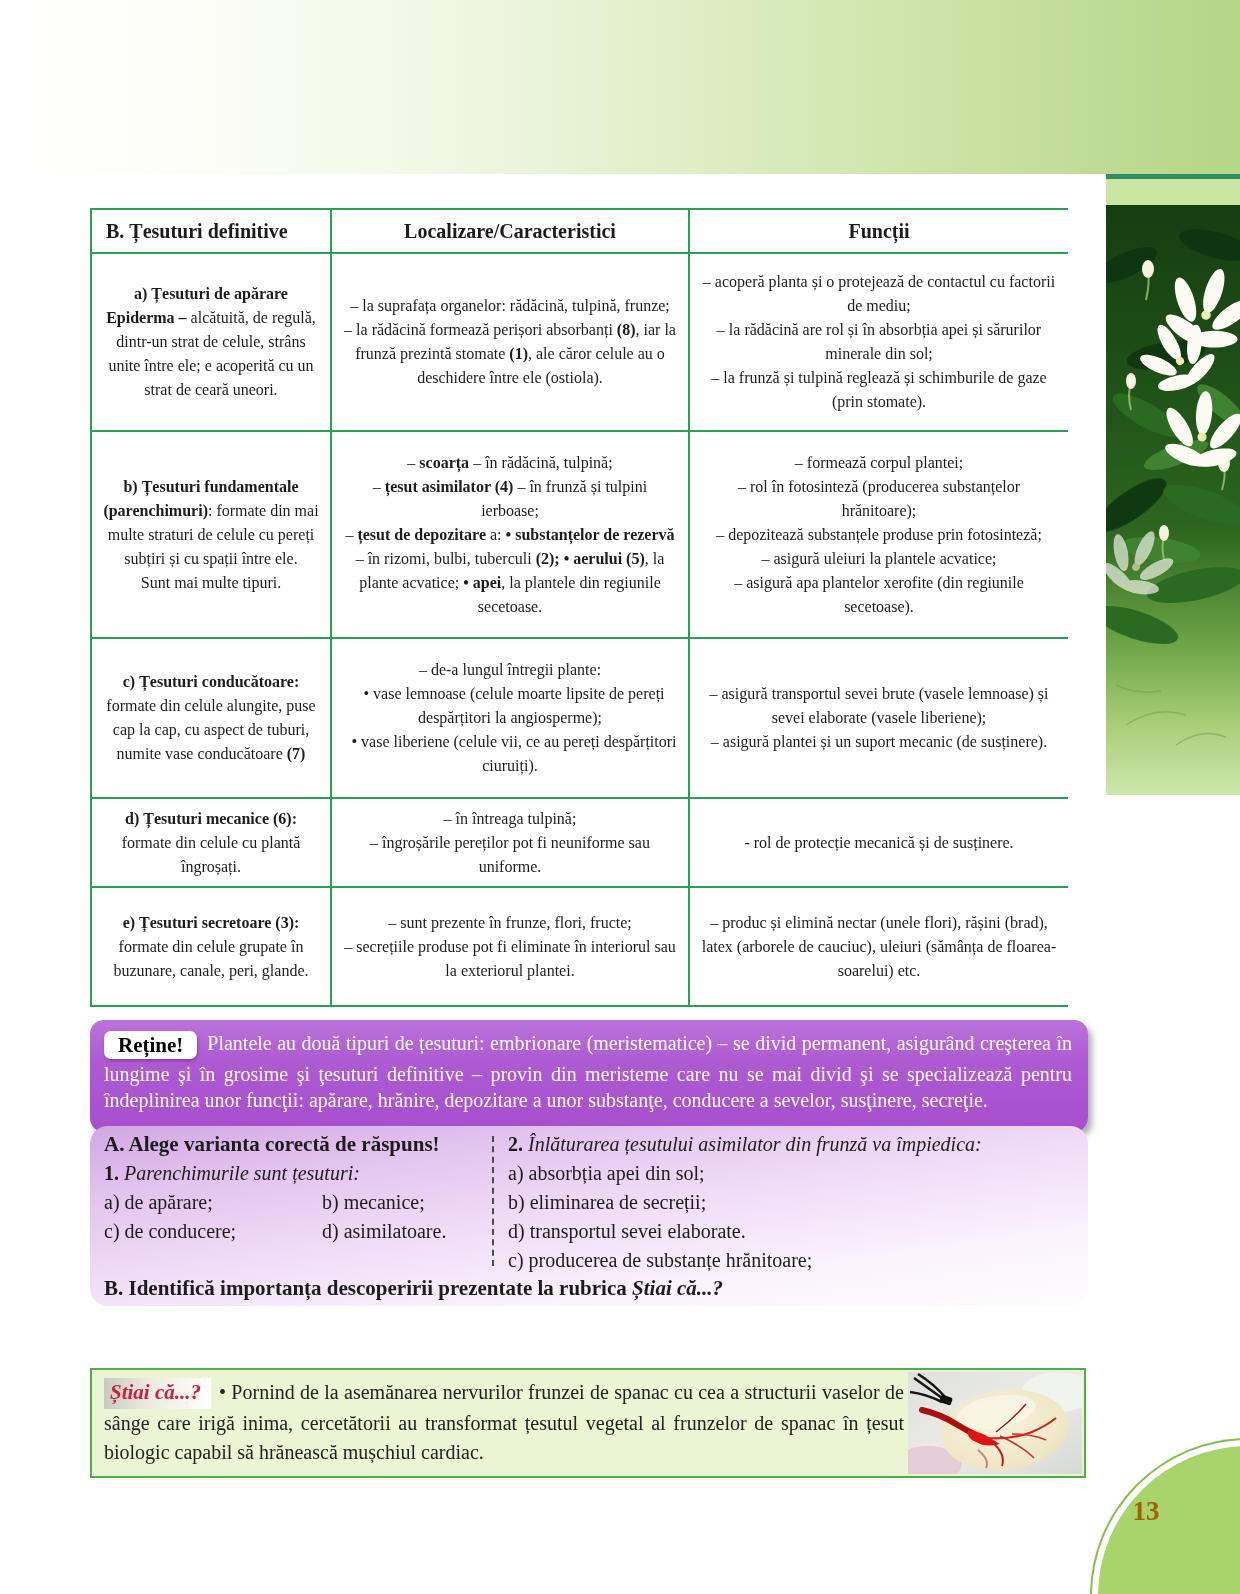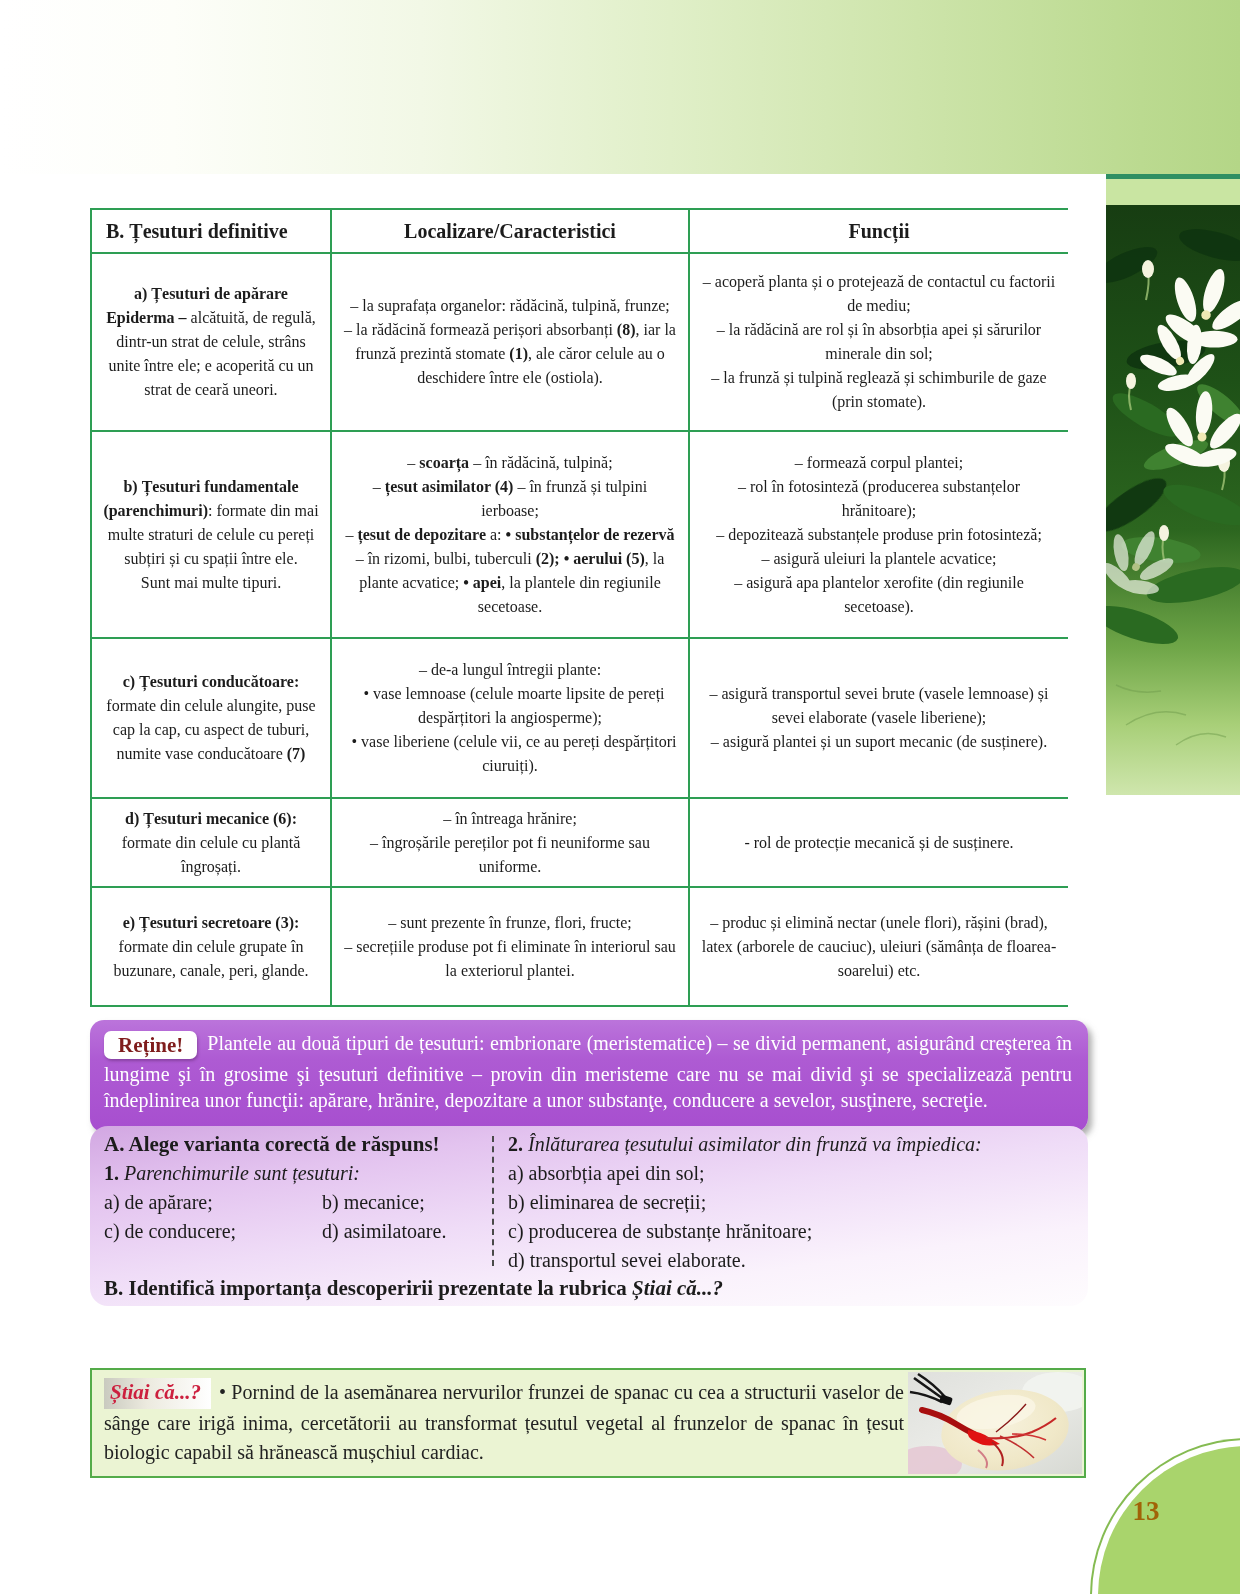--- a/index.html
+++ b/index.html
@@ -23,21 +23,21 @@
   table.tissues th{font-size:20px;font-weight:bold;text-align:center;}
   table.tissues th.c1{text-align:left;padding-left:14px;}
   .rh{height:44px;} .ra{height:178px;} .rb{height:207px;} .rc{height:160px;} .rd{height:89px;} .re{height:119px;}
 
   
   .retine{position:absolute;left:90px;top:1020px;width:998px;height:112px;border-radius:14px;
     background:linear-gradient(180deg,#bb74db 0%,#ae5bd3 35%,#a74ecf 100%);
     box-shadow:4px 5px 6px rgba(110,110,110,.55);
     color:#ffffff;font-size:20px;line-height:26px;padding:10px 16px 0 14px;box-sizing:border-box;text-align:justify;}
   .retine-chip{display:inline-block;background:#ffffff;border-radius:7px;padding:1px 14px;margin:0 10px 2px 0;
-    color:#7f1d1d;font-weight:bold;font-size:21px;vertical-align:-2px;box-shadow:1px 2px 3px rgba(80,30,90,.4);}
+    color:#000000;font-weight:bold;font-size:21px;vertical-align:-2px;box-shadow:1px 2px 3px rgba(80,30,90,.4);}
 
   
   .eval-title{position:absolute;left:90px;top:1143px;width:998px;text-align:center;
     font-size:36px;font-weight:bold;color:#a122c2;letter-spacing:1px;}
   .eval-box{position:absolute;left:90px;top:1126px;width:998px;height:180px;border-radius:18px;
     background:linear-gradient(172deg,#d2a7e2 0%,#e3c3ef 22%,#efdcf7 48%,#faf2fc 75%,#fefcfe 100%);
     font-size:20px;box-sizing:border-box;}
   .eval-left{position:absolute;left:14px;top:4px;width:385px;}
   .eval-right{position:absolute;left:418px;top:4px;width:566px;}
   .eval-row{height:29px;line-height:29px;white-space:nowrap;}
@@ -159,21 +159,21 @@
         <td><span>– </span><span style="font-weight: bold;">scoarța</span><span> – în rădăcină, tulpină;</span><br><span>– </span><span style="font-weight: bold;">țesut asimilator (4)</span><span> – în frunză și tulpini ierboase;</span><br><span>– </span><span style="font-weight: bold;">țesut de depozitare</span><span> a: </span><span style="font-weight: bold;">• substanțelor de rezervă</span><span> – în rizomi, bulbi, tuberculi </span><span style="font-weight: bold;">(2);</span><span> </span><span style="font-weight: bold;">• aerului (5)</span><span>, la plante acvatice; </span><span style="font-weight: bold;">• apei</span><span>, la plantele din regiunile secetoase.</span></td>
         <td><span>– formează corpul plantei;</span><br><span>– rol în fotosinteză (producerea substanțelor hrănitoare);</span><br><span>– depozitează substanțele produse prin fotosinteză;</span><br><span>– asigură uleiuri la plantele acvatice;</span><br><span>– asigură apa plantelor xerofite (din regiunile secetoase).</span></td>
       </tr>
       <tr class="rc">
         <td><span style="font-weight: bold;">c) Țesuturi conducătoare:</span><span> formate din celule alungite, puse cap la cap, cu aspect de tuburi, numite vase conducătoare </span><span style="font-weight: bold;">(7)</span></td>
         <td><span>– de-a lungul întregii plante:</span><br><span> • vase lemnoase (celule moarte lipsite de pereți despărțitori la angiosperme);</span><br><span> • vase liberiene (celule vii, ce au pereți despărțitori ciuruiți).</span></td>
         <td><span>– asigură transportul sevei brute (vasele lemnoase) și sevei elaborate (vasele liberiene);</span><br><span>– asigură plantei și un suport mecanic (de susținere).</span></td>
       </tr>
       <tr class="rd">
         <td><span style="font-weight: bold;">d) Țesuturi mecanice (6):</span><span> formate din celule cu plantă îngroșați.</span></td>
-        <td><span>– în întreaga hrănire;</span><br><span>– îngroșările pereților pot fi neuniforme sau uniforme.</span></td>
+        <td><span>– în întreaga tulpină;</span><br><span>– îngroșările pereților pot fi neuniforme sau uniforme.</span></td>
         <td><span>- rol de protecție mecanică și de susținere.</span></td>
       </tr>
       <tr class="re">
         <td><span style="font-weight: bold;">e) Țesuturi secretoare (3):</span><span> formate din celule grupate în buzunare, canale, peri, glande.</span></td>
         <td><span>– sunt prezente în frunze, flori, fructe;</span><br><span>– secrețiile produse pot fi eliminate în interiorul sau la exteriorul plantei.</span></td>
         <td><span>– produc și elimină nectar (unele flori), rășini (brad), latex (arborele de cauciuc), uleiuri (sămânța de floarea-soarelui) etc.</span></td>
       </tr>
     </tbody>
       </table>
   </div>
@@ -195,22 +195,22 @@
       </div>
       <div class="eval-row opt-grid">
         <span>c) de conducere;</span>
         <span>d) asimilatoare.</span>
       </div>
     </div>
     <div class="eval-right">
       <div class="eval-row"><span style="font-weight: bold;">2. </span><span style="font-style: italic;">Înlăturarea țesutului asimilator din frunză va împiedica:</span></div>
       <div class="eval-row">a) absorbția apei din sol;</div>
       <div class="eval-row">b) eliminarea de secreții;</div>
+      <div class="eval-row">d) transportul sevei elaborate.</div>
       <div class="eval-row">c) producerea de substanțe hrănitoare;</div>
-      <div class="eval-row">d) transportul sevei elaborate.</div>
     </div>
     <div class="eval-b"><span style="font-weight: bold;">B. Identifică importanța descoperirii prezentate la rubrica </span><span style="font-weight: bold; font-style: italic;">Știai că...?</span></div>
   </div>
 
   <div class="stiai">
     <div class="stiai-text">
       <span class="stiai-chip">Știai că...?</span><span>• Pornind de la asemănarea nervurilor frunzei de spanac cu cea a structurii vaselor de sânge care irigă inima, cercetătorii au transformat țesutul vegetal al frunzelor de spanac în țesut biologic capabil să hrănească mușchiul cardiac.</span>
     </div>
     <div class="stiai-photo">
       <svg width="174" height="102" viewBox="0 0 174 102" xmlns="http://www.w3.org/2000/svg">

